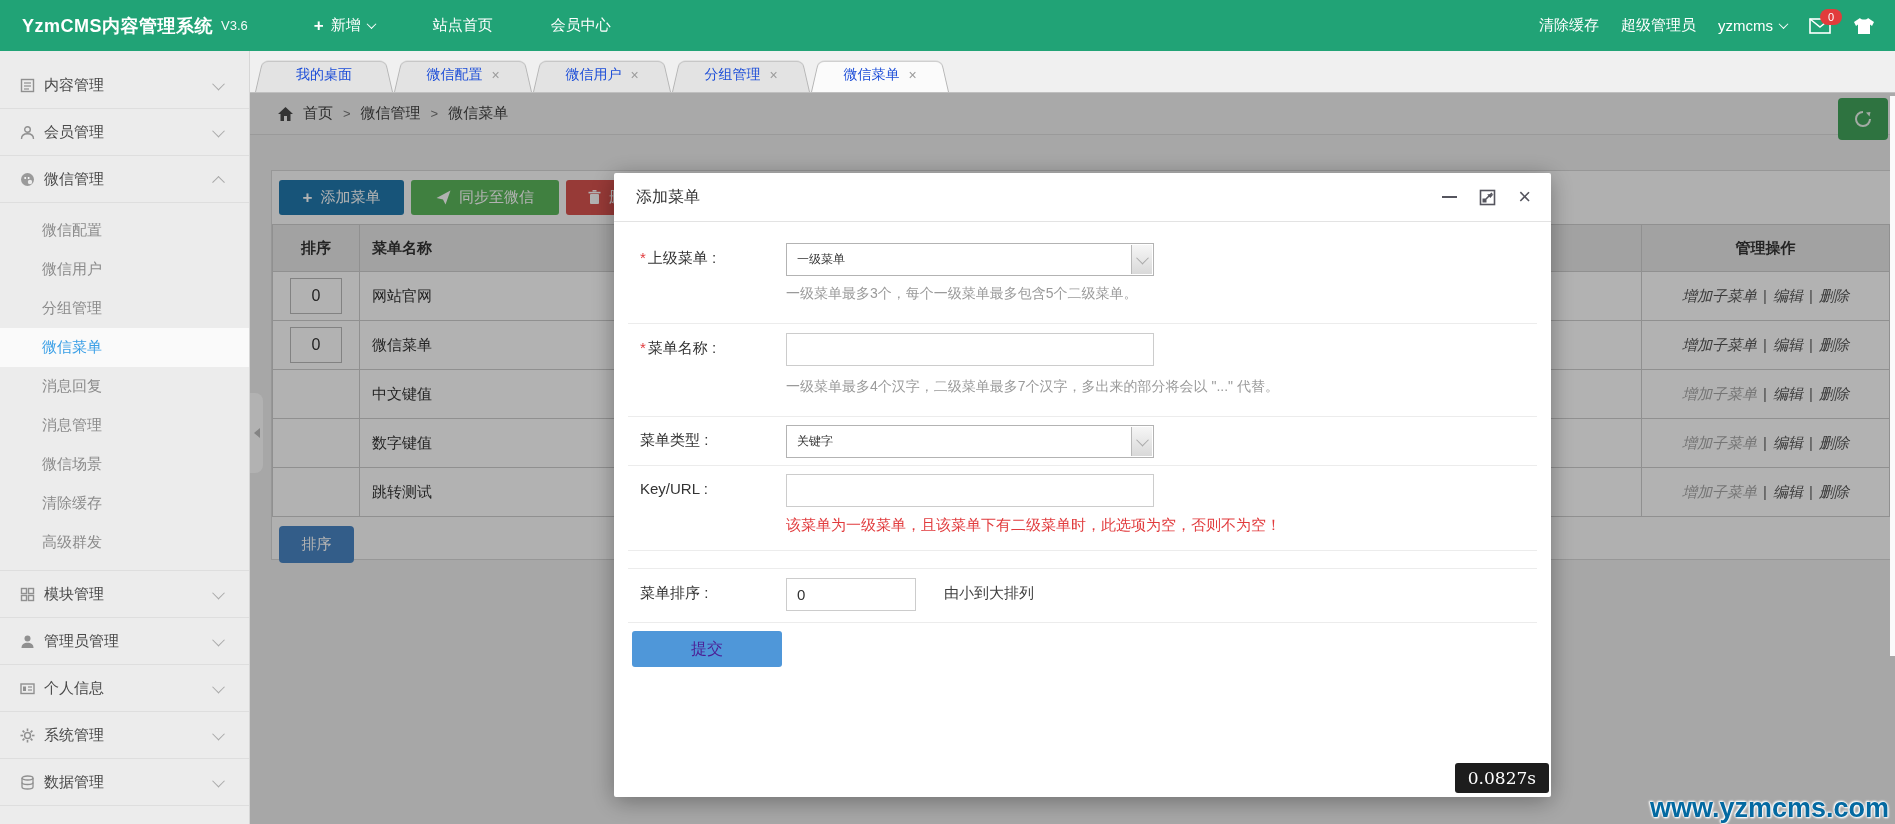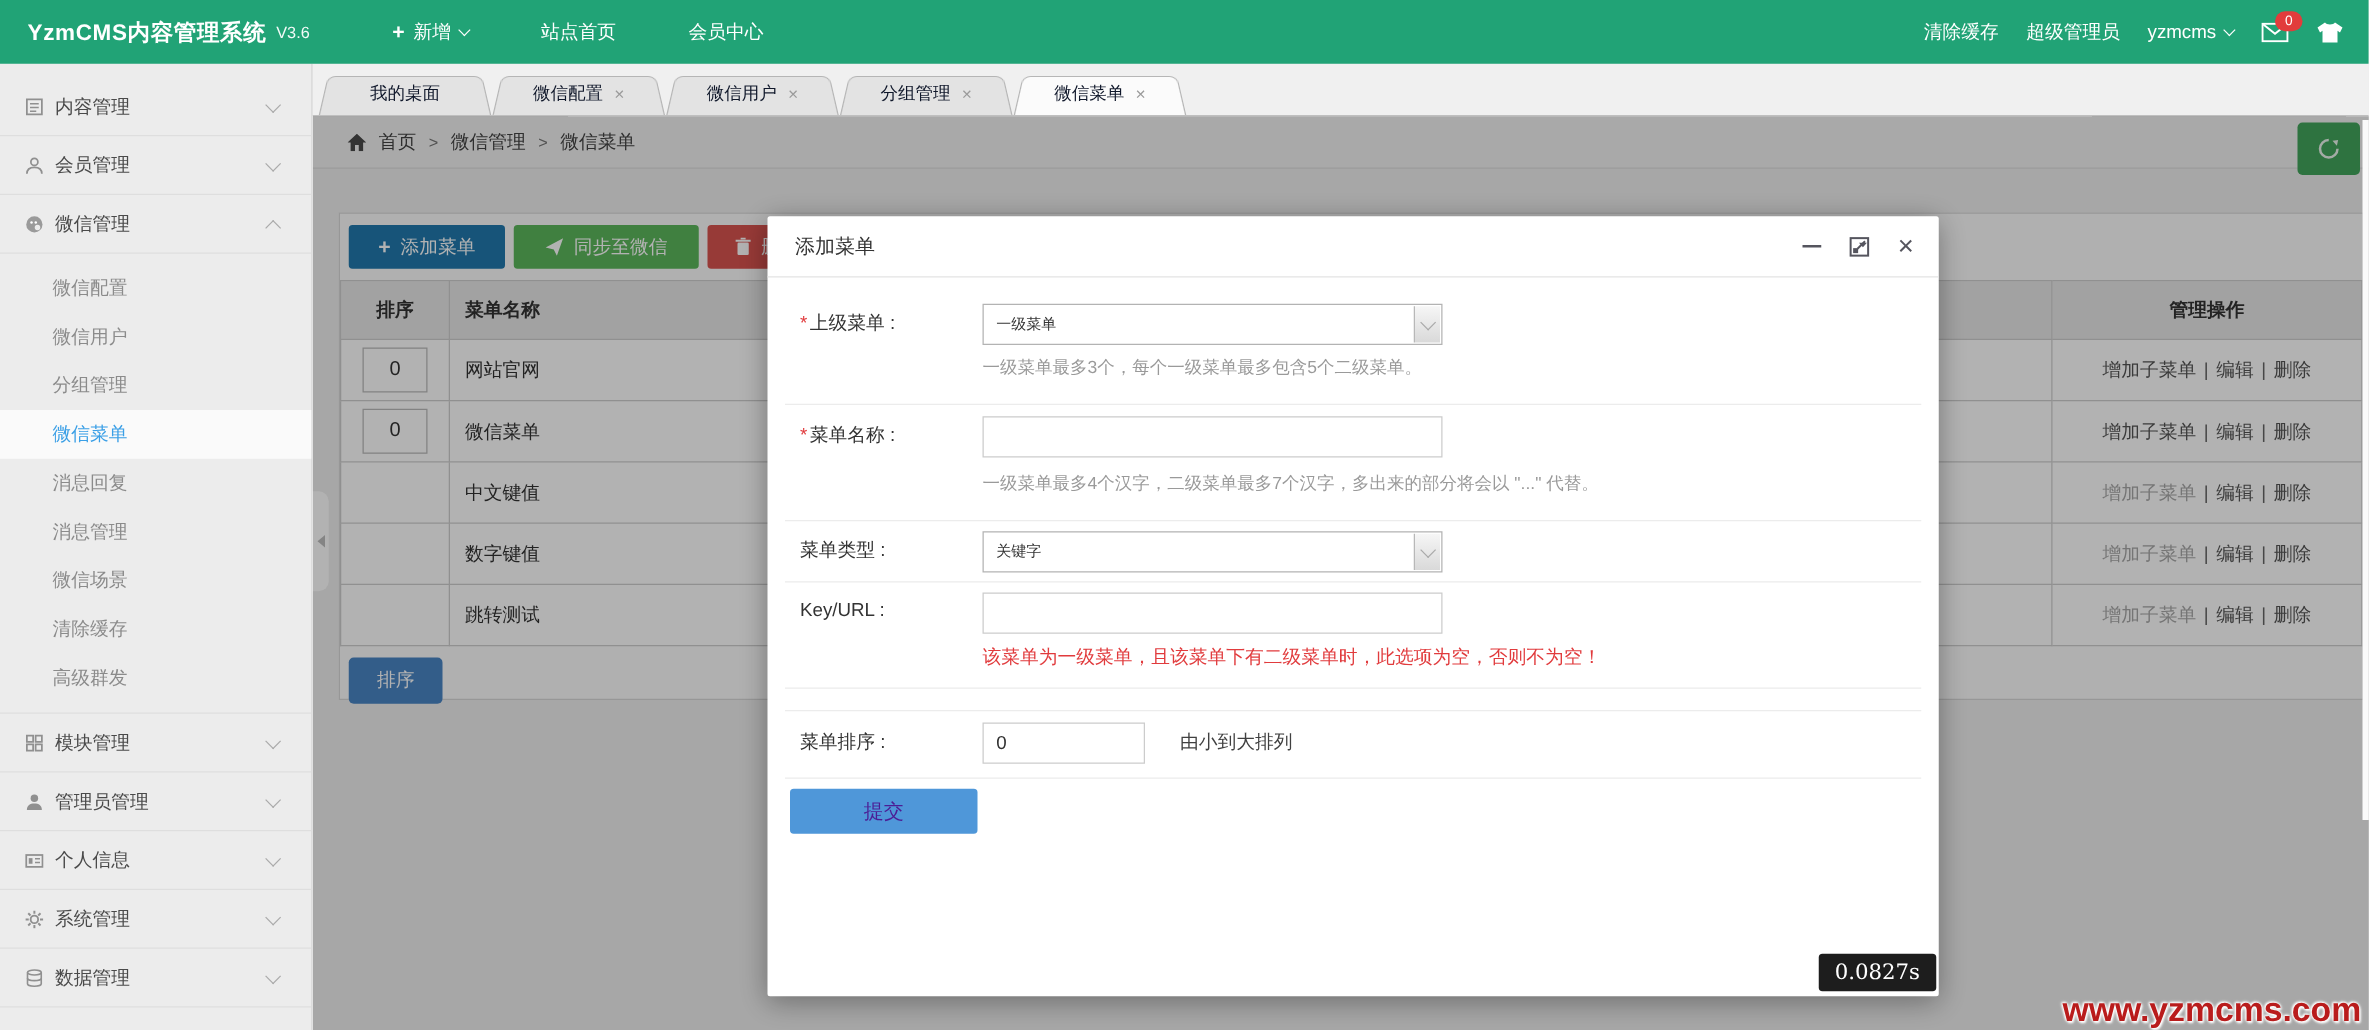--- a/index.html
+++ b/index.html
@@ -36,21 +36,21 @@
   .sub-item.active{background:#fafafa;color:#3a9fe6;}
 
   
   .content{position:absolute;left:250px;top:51px;width:1645px;height:773px;background:#efefef;}
   .tabstrip{position:absolute;left:0;top:0;right:0;height:42px;background:#f0f0f0;
             border-bottom:1px solid #bfbfbf;box-sizing:border-box;display:flex;align-items:flex-end;padding-left:5px;gap:1px;}
   .tab{position:relative;width:138px;height:35px;display:flex;align-items:center;justify-content:center;gap:9px;cursor:pointer;}
   .tab::before{content:"";position:absolute;inset:0;background:#e3e3e3;border:1px solid #b5b5b5;border-bottom:none;
                border-radius:7px 7px 0 0;transform:perspective(26px) rotateX(5deg);transform-origin:bottom;}
   .tab.active::before{background:#fbfbfb;}
-  .tab .tlabel{position:relative;font-size:14px;color:#0f172a;}
+  .tab .tlabel{position:relative;font-size:14px;color:#1d4ed8;}
   .tab .tclose{position:relative;font-size:14px;color:#9b9b9b;}
 
   .breadcrumb{position:absolute;left:0;top:42px;right:0;height:42px;background:#f3f3f3;border-bottom:1px solid #ddd;
               box-sizing:border-box;display:flex;align-items:center;padding-left:28px;gap:10px;font-size:15px;color:#444;}
   .bc-sep{color:#777;font-size:13px;}
   .refresh-btn{position:absolute;top:47px;right:7px;width:50px;height:42px;background:#43a55c;border:none;border-radius:4px;
                display:flex;align-items:center;justify-content:center;cursor:pointer;z-index:5;}
 
   .panel{position:absolute;left:21px;top:119px;width:1620px;height:390px;background:#fdfdfd;
          border:1px solid #d8d8d8;box-sizing:border-box;}
@@ -62,21 +62,21 @@
   .tbtn.del{width:95px;background:#d9534f;}
 
   table.grid{width:100%;border-collapse:collapse;margin-top:9px;}
   table.grid th,table.grid td{border:1px solid #cfcfcf;}
   table.grid th{height:44px;background:#e9e9e9;font-size:15px;color:#333;font-weight:bold;}
   table.grid td{height:46px;background:#fff;font-size:15px;color:#333;}
   th.c-sort,td.c-sort{width:84px;text-align:center;}
   th.c-name,td.c-name{text-align:left;padding-left:12px;}
   th.c-ops,td.c-ops{width:245px;text-align:center;}
   .sort-input{width:46px;height:32px;border:1px solid #bbb;text-align:center;font-size:16px;color:#333;font-family:inherit;}
-  .op{color:#555;text-decoration:none;cursor:pointer;}
+  .op{color:#555;text-decoration:none;cursor:pointer;font-style:italic;}
   .op-sep{color:#666;margin:0 6px;}
   tr.sub .op-add{color:#a8a8a8;}
   .sortbtn{margin:9px 0 0 7px;width:75px;height:37px;background:#4a86c5;color:#fff;border:none;border-radius:4px;
            font-size:15px;cursor:pointer;font-family:inherit;}
 
   .collapse-handle{position:absolute;left:0;top:342px;width:13px;height:80px;background:#fff;
                    border-radius:0 8px 8px 0;display:flex;align-items:center;justify-content:center;z-index:10;cursor:pointer;}
   .arrow-left{width:0;height:0;border-top:5px solid transparent;border-bottom:5px solid transparent;border-right:6px solid #bdbdbd;}
   .scroll-thumb{position:absolute;right:0;top:45px;width:5px;height:560px;background:#fafafa;z-index:60;}
 
@@ -105,21 +105,21 @@
   .m-note{position:absolute;left:330px;font-size:15px;color:#404040;}
   .m-hr{position:absolute;left:14px;right:14px;border-top:1px solid #ececec;}
   .t70{top:70px}.t76{top:76px}.t112{top:112px}.t150{top:150px}.t160{top:160px}.t166{top:166px}
   .t205{top:205px}.t243{top:243px}.t252{top:252px}.t258{top:258px}.t292{top:292px}.t301{top:301px}
   .t307{top:307px}.t343{top:343px}.t377{top:377px}.t395{top:395px}.t405{top:405px}.t411{top:411px}.t449{top:449px}
   .submit{position:absolute;left:18px;top:458px;width:150px;height:36px;background:#4f97d9;color:#4c1d95;border:none;
           border-radius:3px;font-size:16px;cursor:pointer;font-family:inherit;}
   .timebadge{position:absolute;right:2px;bottom:4px;background:#1d1d1d;color:#fff;
              font-family:"DejaVu Serif",serif;font-size:17px;padding:5px 13px;border-radius:3px;}
 
-  .watermark{position:absolute;right:6px;bottom:0;z-index:400;font-size:27px;font-weight:bold;color:#b91c1c;
+  .watermark{position:absolute;right:6px;bottom:0;z-index:400;font-size:27px;font-weight:bold;color:#0369a1;
              text-shadow:0 0 2px #fff,0 0 3px #fff,1px 1px 2px #fff,-1px -1px 2px #fff;}
   svg{display:block;}
 </style>
 </head>
 <body>
 
 <div class="stage">
 
   <header class="topbar">
     <span class="brand">YzmCMS内容管理系统</span>

